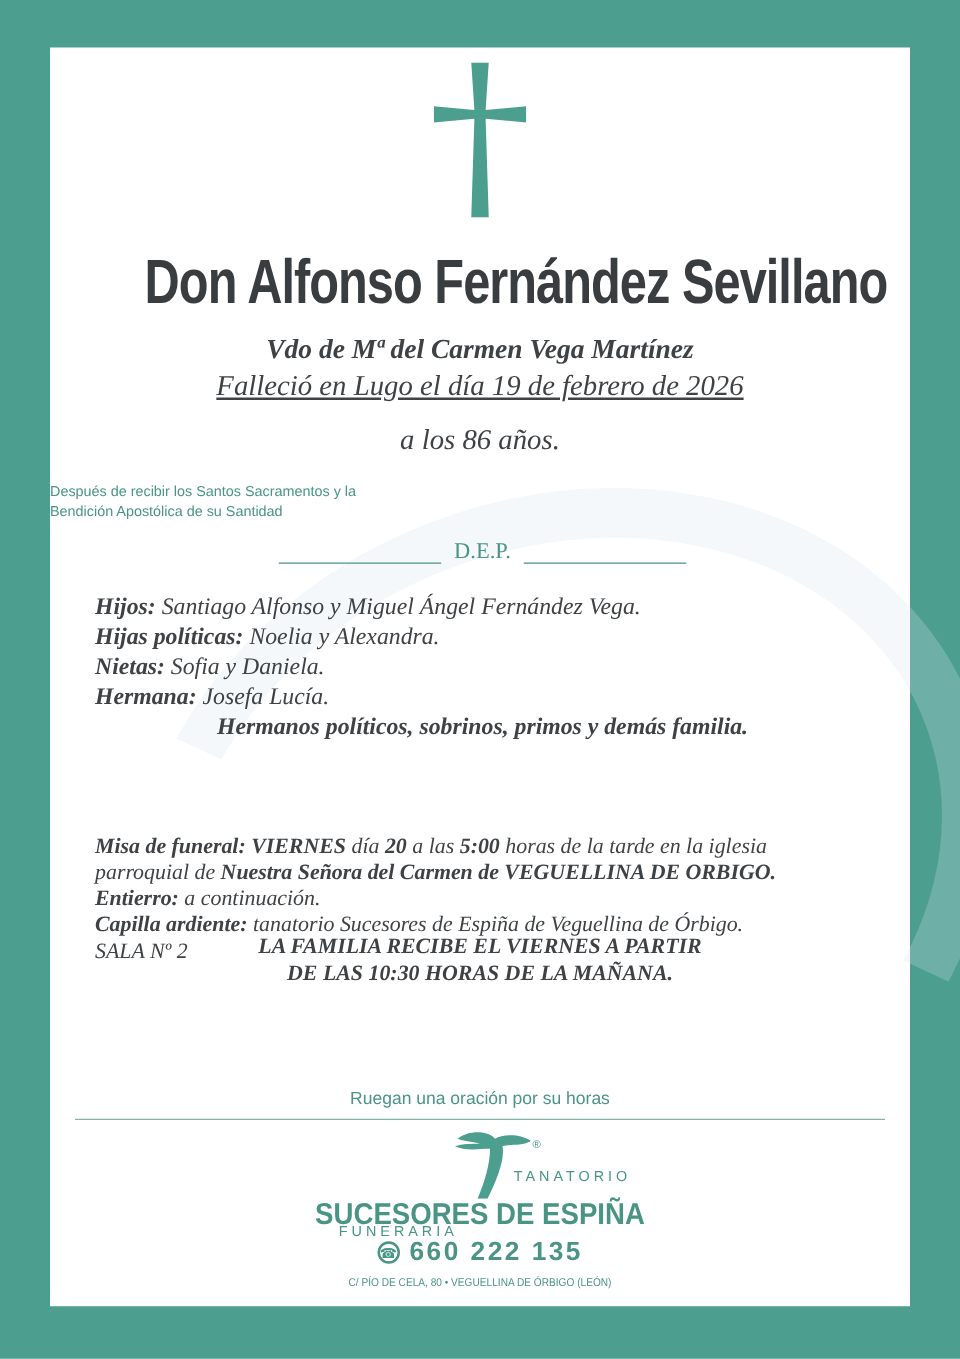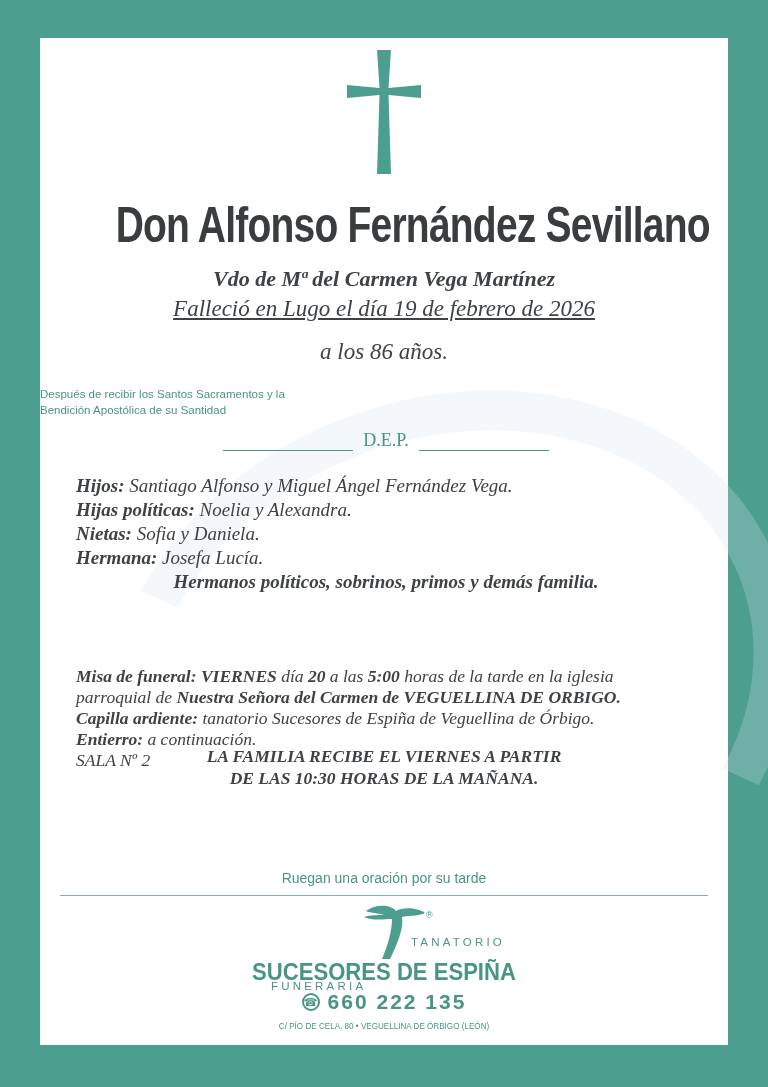--- a/index.html
+++ b/index.html
@@ -210,31 +210,31 @@
     <div><span class="lbl">Hijos:</span><span> Santiago Alfonso y Miguel Ángel Fernández Vega.</span></div>
     <div><span class="lbl">Hijas políticas:</span><span> Noelia y Alexandra.</span></div>
     <div><span class="lbl">Nietas:</span><span> Sofia y Daniela.</span></div>
     <div><span class="lbl">Hermana:</span><span> Josefa Lucía.</span></div>
     <div class="full">Hermanos políticos, sobrinos, primos y demás familia.</div>
   </div>
 
   <div class="service">
     <div><b>Misa de funeral:</b><b> VIERNES</b><span> día </span><b>20</b><span> a las </span><b>5:00</b><span> horas de la tarde en la iglesia</span></div>
     <div><span>parroquial de </span><b>Nuestra Señora del Carmen de VEGUELLINA DE ORBIGO.</b></div>
+    <div><b>Entierro:</b><span> a continuación.</span></div>
     <div><b>Capilla ardiente:</b><span> tanatorio  Sucesores de Espiña de Veguellina de Órbigo.</span></div>
-    <div><b>Entierro:</b><span> a continuación.</span></div>
     <div>SALA Nº 2</div>
   </div>
 
   <div class="receive">
     <div>LA FAMILIA RECIBE EL VIERNES A PARTIR</div>
     <div>DE LAS 10:30 HORAS DE LA MAÑANA.</div>
   </div>
 
-  <div class="pray">Ruegan una oración por su tarde</div>
+  <div class="pray">Ruegan una oración por su horas</div>
   <div class="footer-rule"></div>
 
   <svg class="logo" viewBox="0 0 80 56">
     <path d="M8 8 C18 0, 34 2, 38 8 C44 4, 60 4, 66 10 C60 14, 50 12, 44 14 C46 24, 40 40, 32 56 L24 56 C30 42, 34 28, 34 16 C26 16, 14 18, 6 14 C12 12, 20 12, 26 12 C20 10, 12 10, 8 8 Z" fill="#4c9f8f"></path>
     <path d="M44 10 C52 6, 62 8, 66 10" stroke="#4c9f8f" stroke-width="2" fill="none"></path>
   </svg>
   <span class="reg">®</span>
   <span class="funeraria">FUNERARIA</span>
   <span class="tanatorio">TANATORIO</span>
   <div class="brand">SUCESORES DE ESPIÑA</div>

